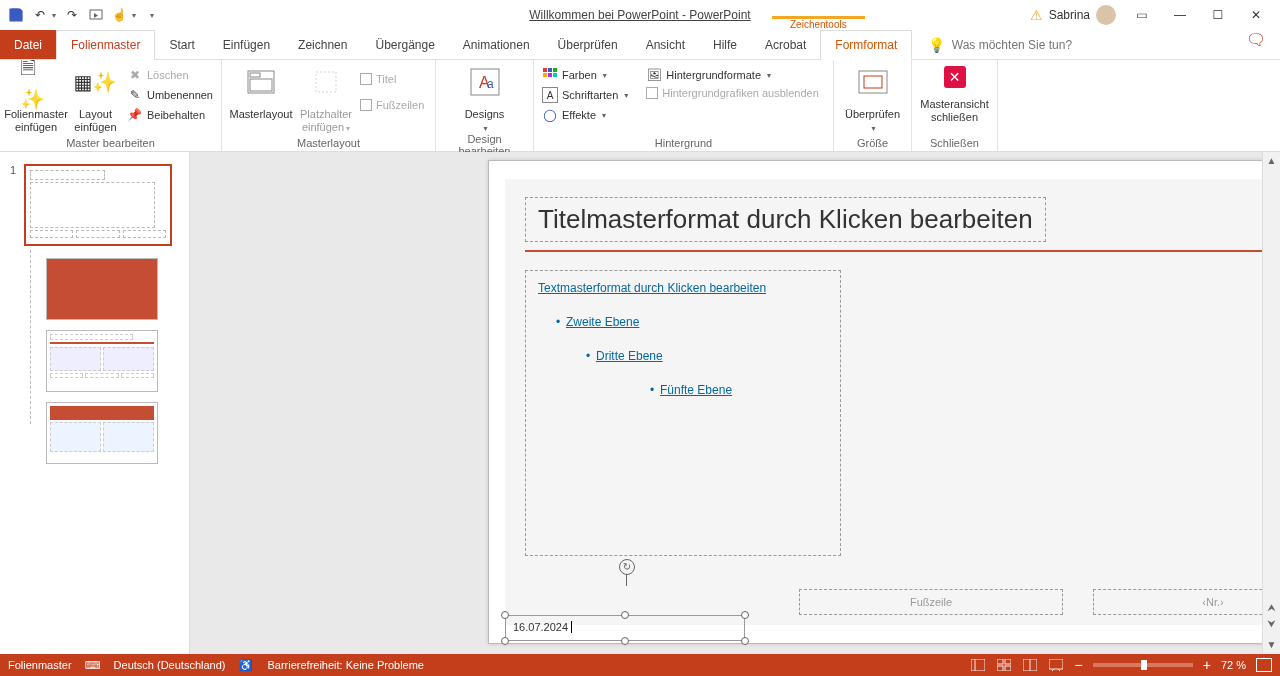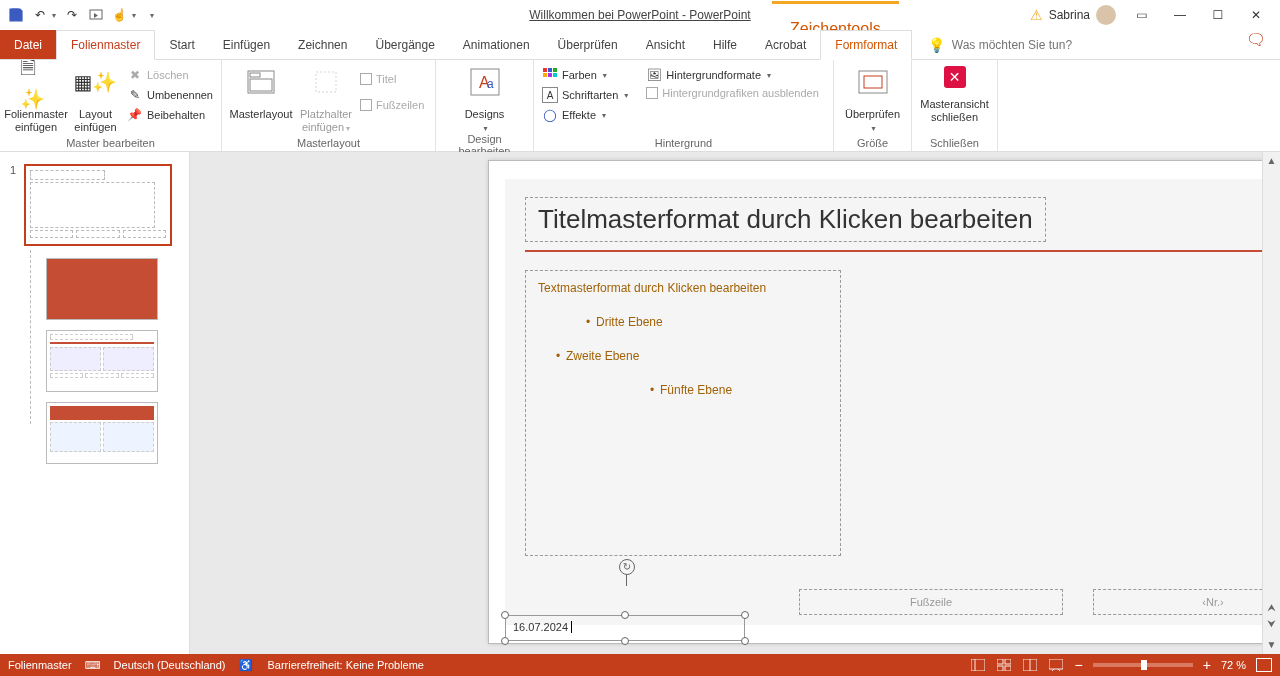--- a/index.html
+++ b/index.html
@@ -4,21 +4,21 @@
 <style>
 * { margin: 0; padding: 0; box-sizing: border-box; font-family: "Segoe UI", Arial, sans-serif; }
 body { background: #fff; width: 1280px; height: 676px; overflow: hidden; font-size: 12px; color: #333; }
 
 
 .titlebar { height: 30px; display: flex; align-items: center; background: #fff; position: relative; }
 .qat { display: flex; align-items: center; gap: 8px; padding-left: 8px; }
 .qat-item { width: 16px; height: 16px; display: flex; align-items: center; justify-content: center; cursor: pointer; }
 .caret { font-size: 8px; color: #666; margin-left: -4px; }
 .title-center { position: absolute; left: 50%; transform: translateX(-50%); font-size: 12px; color: #444; text-decoration: underline; }
-.contextual-tab { position: absolute; left: 772px; top: 1px; background: #fff; padding: 16px 18px 3px; font-size: 16px; color: #d35400; border-top: 3px solid #f5a623; }
+.contextual-tab { position: absolute; left: 772px; top: 16px; background: #fff; padding: 0 18px 3px; font-size: 10px; color: #d35400; border-top: 3px solid #f5a623; }
 .titlebar-right { position: absolute; right: 0; display: flex; align-items: center; gap: 14px; padding-right: 12px; }
 .user { display: flex; align-items: center; gap: 6px; font-size: 12px; }
 .warning-icon { color: #f5a623; font-size: 14px; }
 .avatar { width: 20px; height: 20px; border-radius: 50%; background: #d9c4a9; display: inline-block; }
 .win-btn { width: 24px; height: 24px; display: flex; align-items: center; justify-content: center; cursor: pointer; font-size: 12px; }
 
 
 .tabs { height: 30px; display: flex; align-items: stretch; border-bottom: 1px solid #ddd; background: #fff; padding-left: 0; position: relative; }
 .tab { padding: 0 14px; display: flex; align-items: center; font-size: 12px; color: #444; cursor: pointer; }
 .tab.file { background: #c43e1c; color: #fff; }
@@ -74,21 +74,21 @@
 .vscroll { position: absolute; right: 0; top: 0; bottom: 0; width: 18px; background: #f1f1f1; border-left: 1px solid #ddd; }
 .vscroll .arrow { height: 18px; text-align: center; font-size: 10px; color: #666; line-height: 18px; cursor: pointer; }
 .vscroll .nav-btns { position: absolute; bottom: 20px; left: 0; right: 0; }
 .vscroll .nav-btns div { height: 16px; text-align: center; font-size: 10px; color: #666; cursor: pointer; }
 
 .slide { position: absolute; left: 298px; top: 8px; width: 862px; height: 484px; background: #fff; border: 1px solid #bbb; box-shadow: 0 0 4px rgba(0,0,0,0.15); }
 .slide-inner { position: absolute; left: 16px; top: 18px; right: 16px; bottom: 18px; background: #f5f5f5; padding: 18px 20px; }
 .title-box { border: 1px dashed #999; padding: 6px 12px; display: inline-block; min-width: 480px; }
 .title-text { font-size: 26px; color: #333; font-weight: 300; }
 .red-rule { height: 2px; background: #c44d34; margin-top: 8px; }
-.body-box { border: 1px dashed #999; margin-top: 18px; width: 316px; height: 286px; padding: 10px 12px; font-size: 12px; color: #a16207; }
+.body-box { border: 1px dashed #999; margin-top: 18px; width: 316px; height: 286px; padding: 10px 12px; font-size: 12px; color: #0369a1; text-decoration: underline; }
 .body-box .lvl { margin-bottom: 20px; }
 .body-box .l1 { }
 .body-box .l2 { padding-left: 18px; }
 .body-box .l3 { padding-left: 48px; }
 .body-box .l4 { padding-left: 80px; }
 .body-box .l5 { padding-left: 112px; }
 .bullet { display: inline-block; width: 10px; }
 
 .rotate-handle { position: absolute; left: 114px; top: 380px; width: 16px; height: 16px; border: 1px solid #666; border-radius: 50%; font-size: 10px; text-align: center; line-height: 14px; color: #666; }
 .rotate-line { position: absolute; left: 121px; top: 395px; width: 1px; height: 12px; background: #666; }
@@ -366,22 +366,22 @@
 
   <div class="editpane">
     <div class="slide">
       <div class="slide-inner">
         <div class="title-box">
           <div class="title-text">Titelmasterformat durch Klicken bearbeiten</div>
         </div>
         <div class="red-rule"></div>
         <div class="body-box">
           <div class="lvl l1">Textmasterformat durch Klicken bearbeiten</div>
+          <div class="lvl l2"><span class="bullet">•</span><span>Zweite Ebene</span></div>
           <div class="lvl l3"><span class="bullet">•</span><span>Dritte Ebene</span></div>
-          <div class="lvl l2"><span class="bullet">•</span><span>Zweite Ebene</span></div>
           <div class="lvl l5"><span class="bullet">•</span><span>Fünfte Ebene</span></div>
         </div>
 
         <div class="rotate-handle">↻</div>
         <div class="rotate-line"></div>
 
         <div class="footer-selected">
           <div class="sel-box" style="left:0;top:0;width:240px;height:26px"></div>
           <div class="handle" style="left:-4px;top:-4px"></div>
           <div class="handle" style="left:116px;top:-4px"></div>

